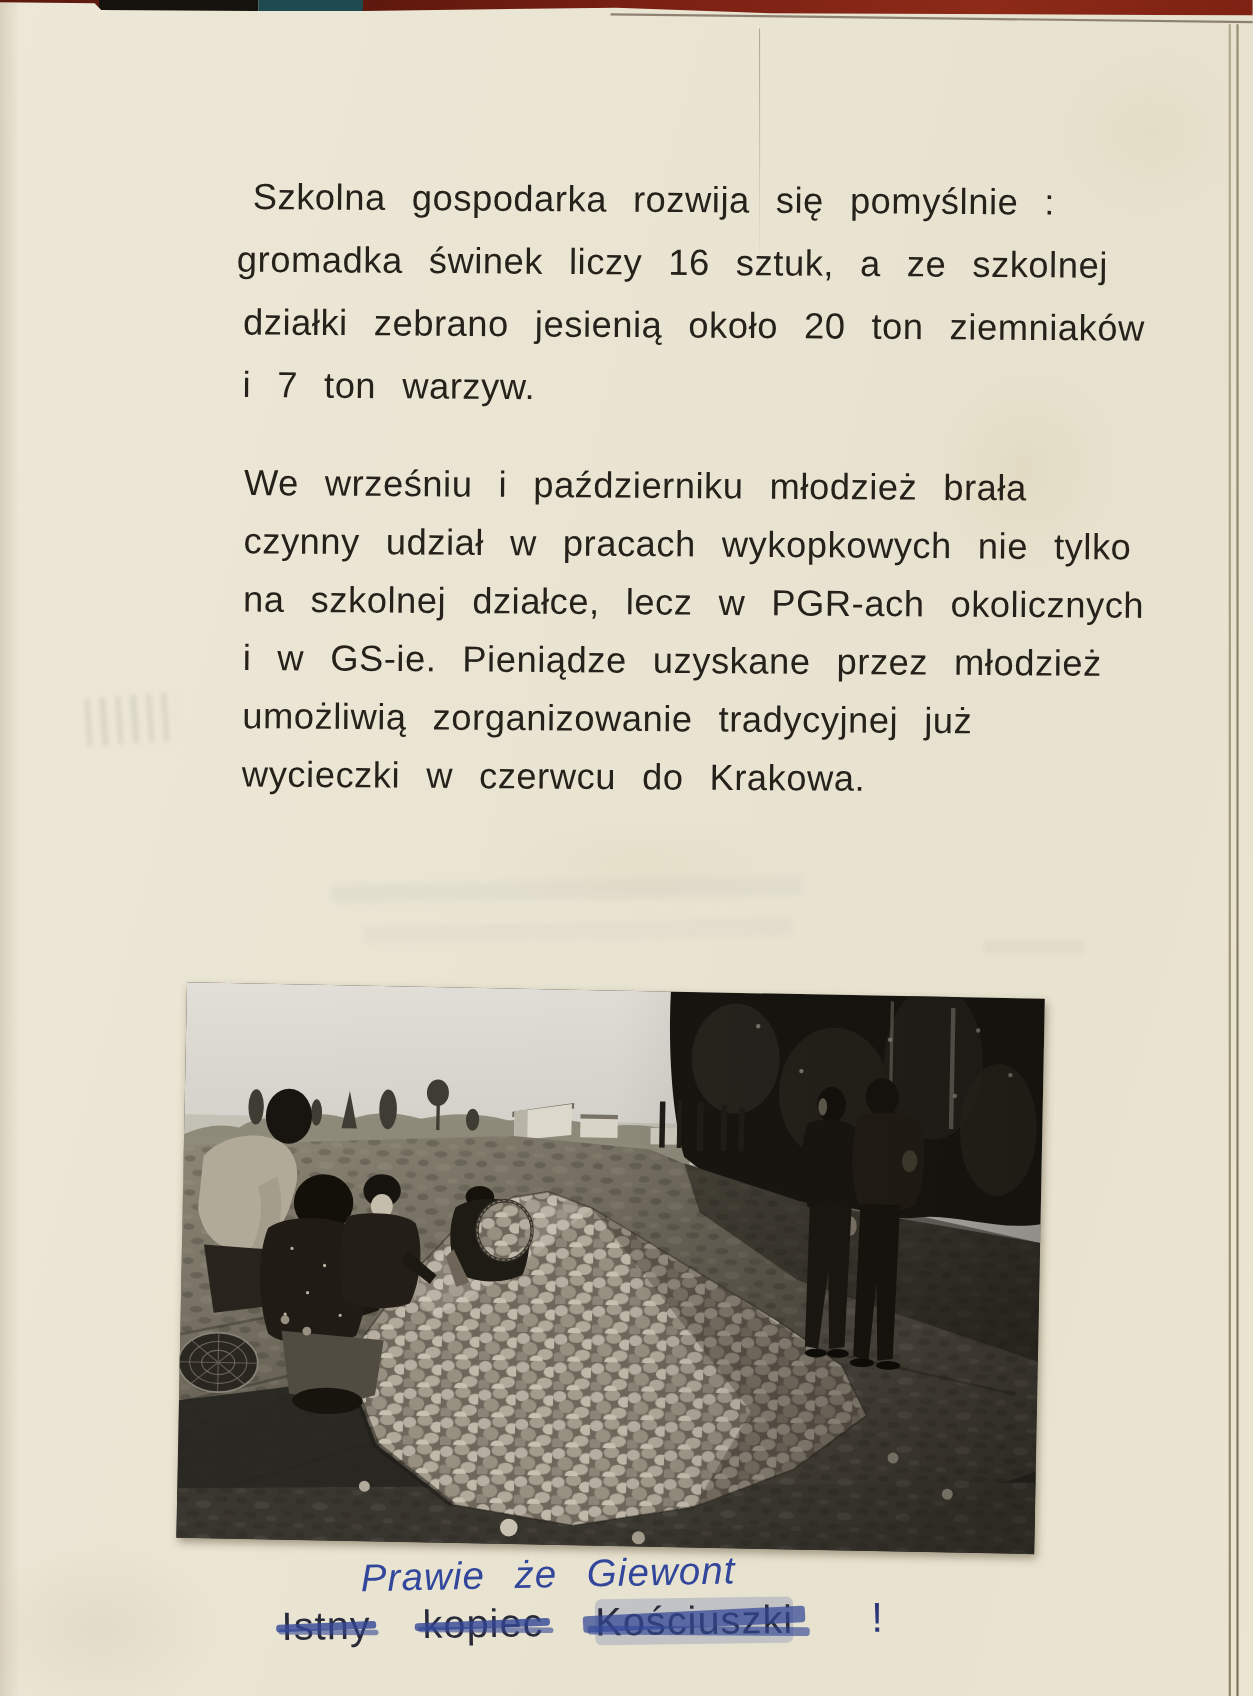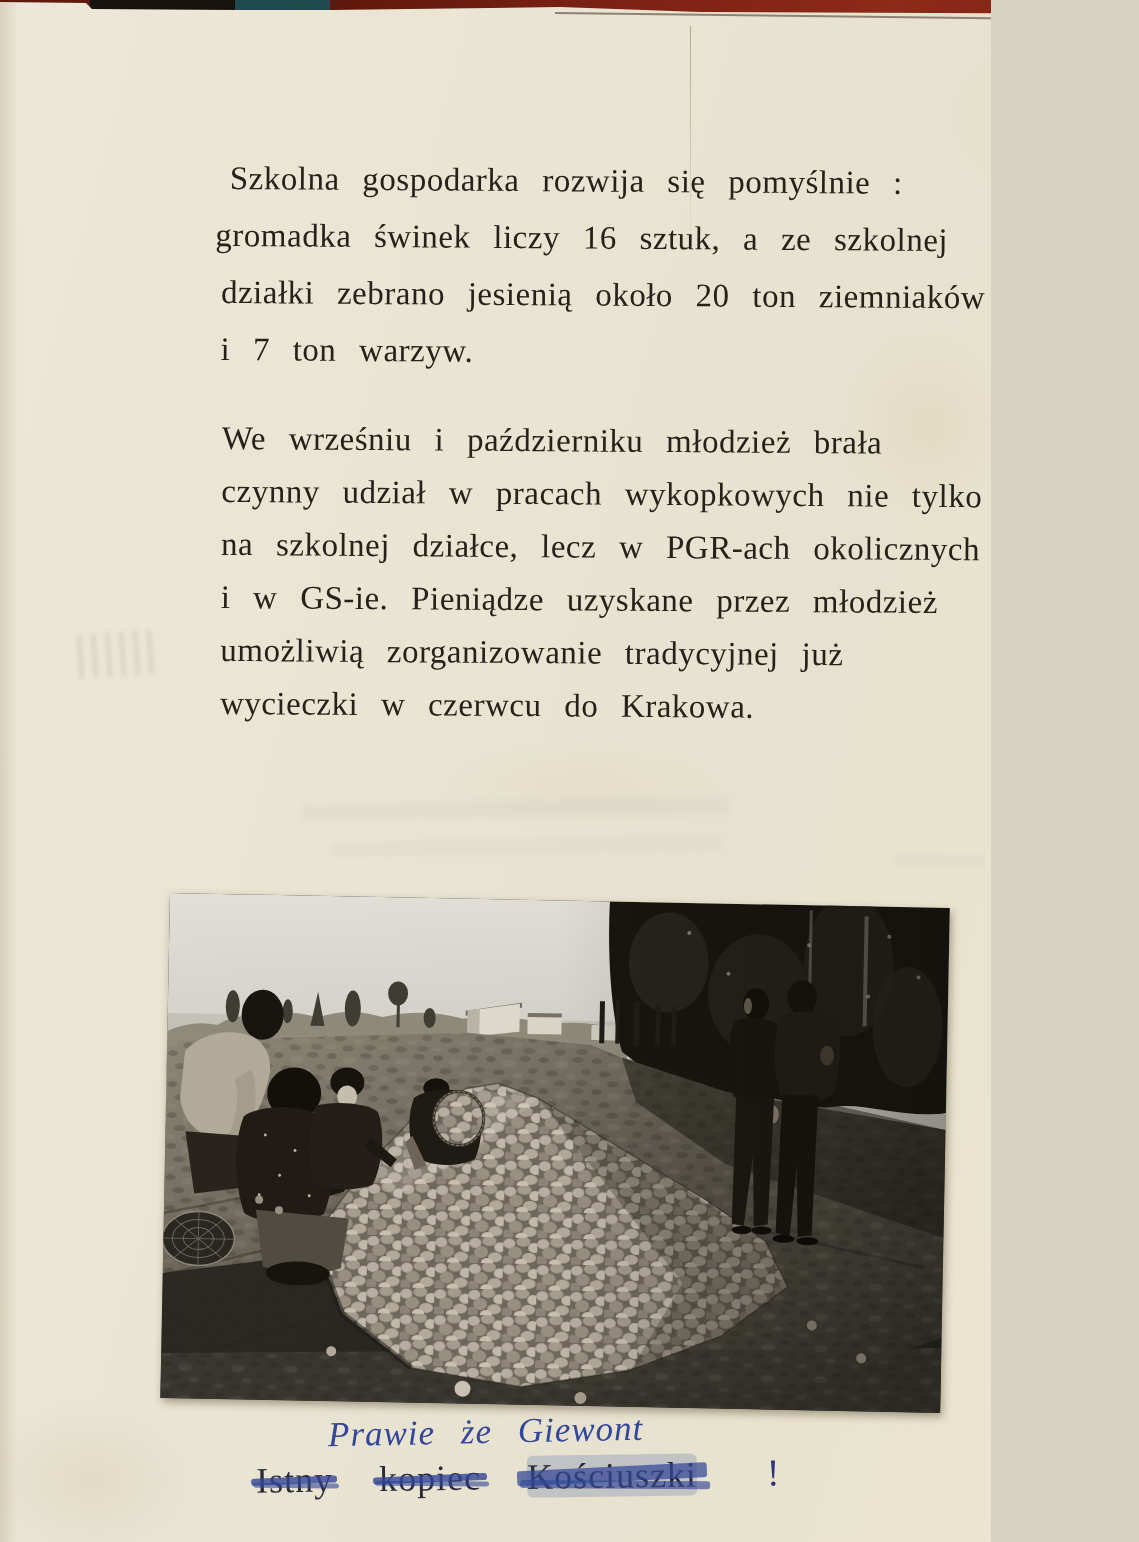--- a/index.html
+++ b/index.html
@@ -1,21 +1,21 @@
 <!DOCTYPE html>
 <html><head>
 <meta charset="utf-8">
 <style>
   html,body{margin:0;padding:0;background:#d8d2c0;}
   .page{
     position:relative;
-    width:991px;height:1542px;
+    width:1139px;height:1542px;
     overflow:hidden;
     background:linear-gradient(105deg,#ece7d6 0%,#eae5d3 40%,#e7e2cf 70%,#eae4d0 100%);
-    font-family:Liberation Serif, serif;
+    font-family:Liberation Sans, sans-serif;
   }
   .page::before{
     content:"";position:absolute;left:0;top:0;bottom:0;width:18px;
     background:linear-gradient(90deg,rgba(110,90,60,.16),rgba(110,90,60,0));
     pointer-events:none;
   }
 
   
   .binding-strip{
     position:absolute;left:0;top:0;width:1139px;height:16px;

